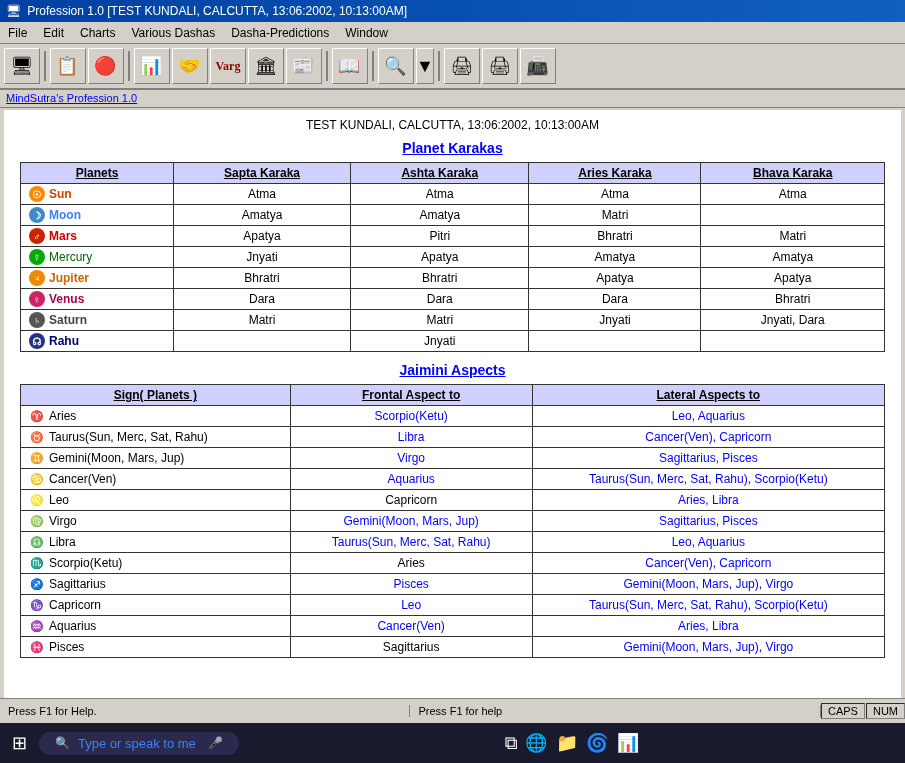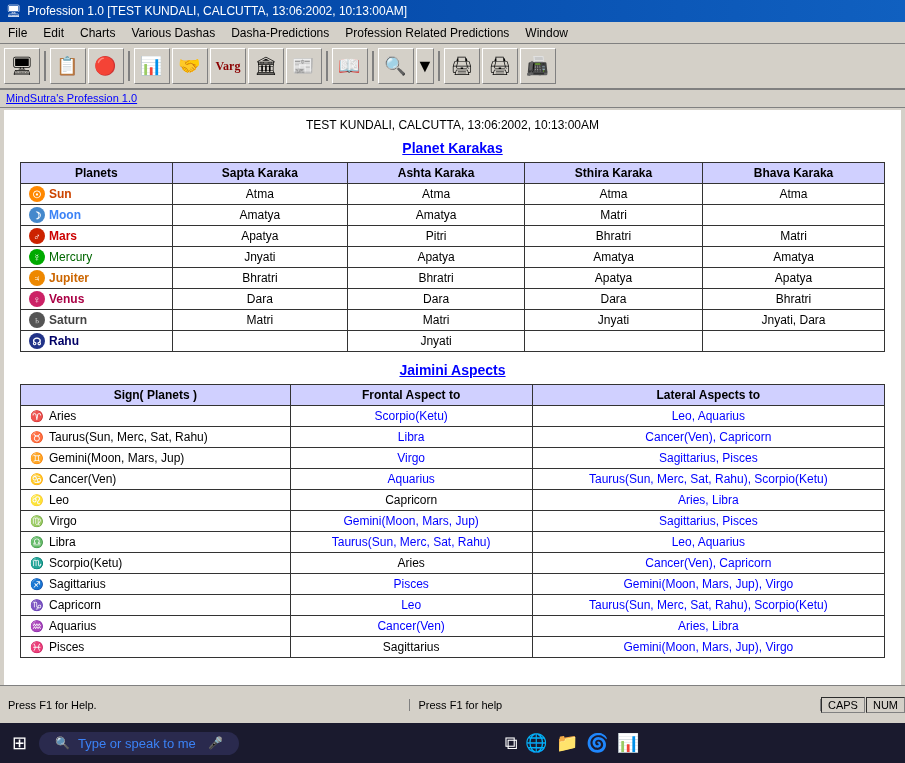--- a/index.html
+++ b/index.html
@@ -103,35 +103,36 @@
       border-collapse: collapse;
       width: 100%;
       margin-bottom: 10px;
     }
     th {
       background: #d0d0ff;
       border: 1px solid #333;
       padding: 3px 8px;
       font-size: 12px;
       font-weight: bold;
+      text-decoration: underline;
     }
     td {
       border: 1px solid #333;
       padding: 2px 8px;
       font-size: 12px;
       text-align: center;
     }
 
     
     #status-bar {
       position: fixed;
       bottom: 40px;
       left: 0;
       right: 0;
-      height: 38px;
+      height: 25px;
       background: #d4d0c8;
       border-top: 1px solid #808080;
       display: flex;
       align-items: center;
       font-size: 11px;
     }
     .status-left {
       flex: 1;
       padding: 0 8px;
       border-right: 1px solid #808080;
@@ -254,21 +255,20 @@
   <span>🖥</span>
   <span>Profession 1.0 [TEST KUNDALI, CALCUTTA, 13:06:2002, 10:13:00AM]</span>
 </div>
 
 <div id="menu-bar">
   <span class="menu-item">File</span>
   <span class="menu-item">Edit</span>
   <span class="menu-item">Charts</span>
   <span class="menu-item">Various Dashas</span>
   <span class="menu-item">Dasha-Predictions</span>
-  <span class="menu-item">Profession Related Predictions</span>
   <span class="menu-item">Window</span>
 </div>
 
 <div id="toolbar">
   <div class="toolbar-btn">🖥</div>
   <div class="toolbar-separator"></div>
   <div class="toolbar-btn">📋</div>
   <div class="toolbar-btn">🔴</div>
   <div class="toolbar-separator"></div>
   <div class="toolbar-btn">📊</div>
@@ -295,21 +295,21 @@
   <div class="doc-title">TEST KUNDALI, CALCUTTA, 13:06:2002, 10:13:00AM</div>
 
   <div class="section-title">Planet Karakas</div>
 
   <table>
     <thead>
       <tr>
         <th>Planets</th>
         <th>Sapta Karaka</th>
         <th>Ashta Karaka</th>
-        <th>Sthira Karaka</th>
+        <th>Aries Karaka</th>
         <th>Bhava Karaka</th>
       </tr>
     </thead>
     <tbody id="planet-karakas-body">
     <tr>
     <td class="planet-name-cell">
       <div class="planet-entry">
         <span class="pi pi-sun">☉</span>
         <span style="color:#cc4400; font-weight:bold;">Sun</span>
       </div>

